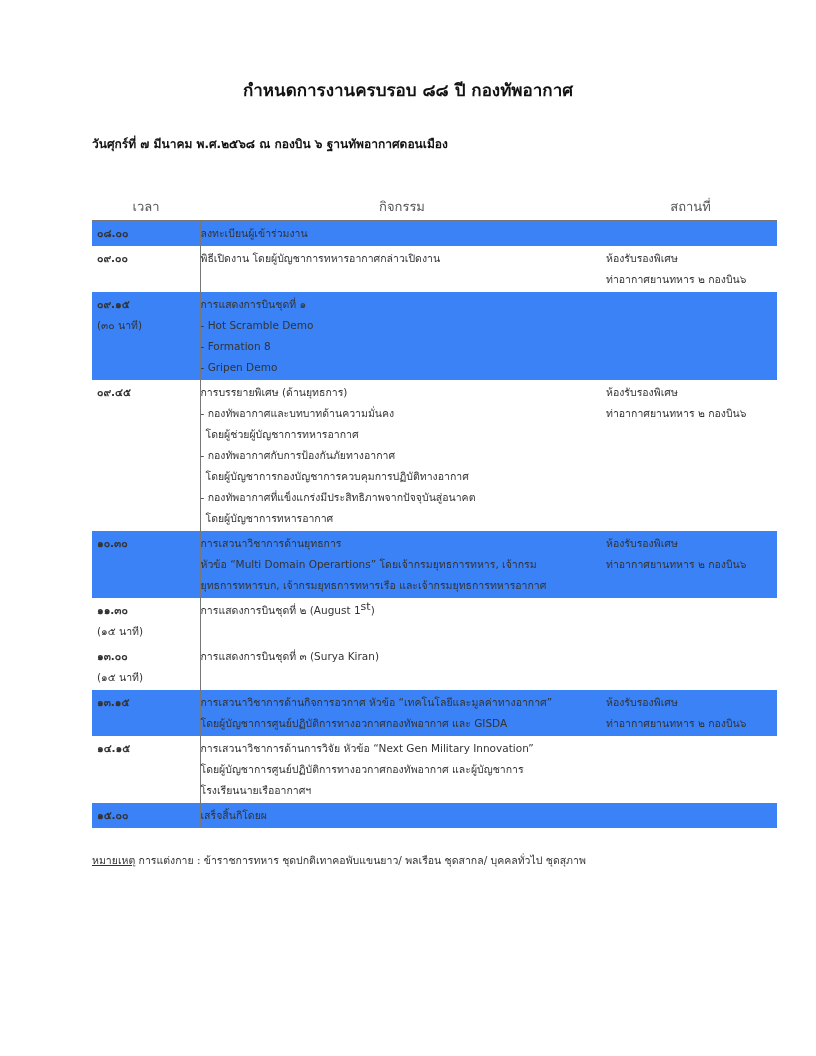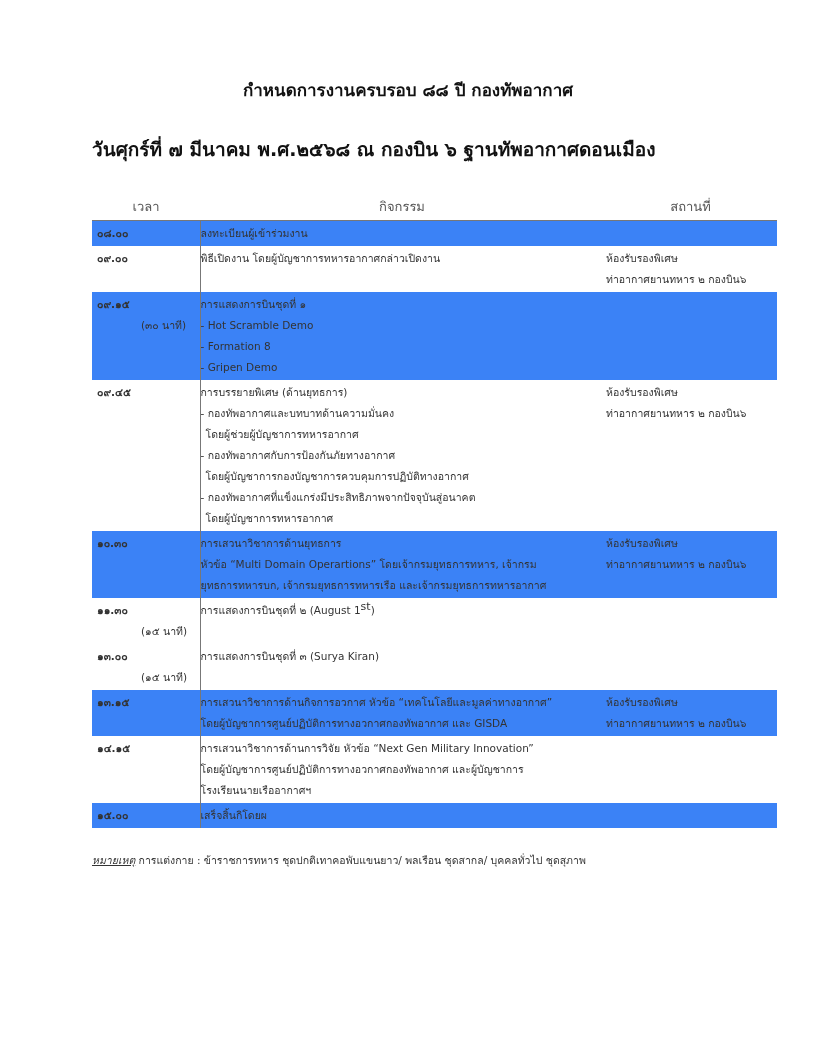--- a/index.html
+++ b/index.html
@@ -6,51 +6,51 @@
     body {
       width: 816px; height: 1056px; position: relative; overflow: hidden;
       font-family: "DejaVu Sans", sans-serif; color: #222;
     }
     .title {
       position: absolute; top: 76px; left: 0; width: 816px; text-align: center;
       font-size: 17px; font-weight: bold; color: #111;
     }
     .subtitle {
       position: absolute; top: 134px; left: 92px;
-      font-size: 19px; font-weight: bold; color: #111;
+      font-size: 12px; font-weight: bold; color: #111;
     }
     table.schedule {
       position: absolute; top: 194px; left: 92px; width: 685px;
       border-collapse: collapse; font-size: 10.5px; color: #333;
     }
     table.schedule th {
       font-weight: normal; color: #555; font-size: 13px;
       padding: 2px 4px 3px 4px; border-bottom: 1.5px solid #777;
     }
     table.schedule th.c-time { text-align: center; width: 100px; }
     table.schedule th.c-act { text-align: center; }
     table.schedule th.c-loc { text-align: center; width: 165px; }
     table.schedule td {
       vertical-align: top; padding: 2px 5px; line-height: 21px;
     }
     table.schedule td.c-time {
       width: 95px; border-right: 1.5px solid #777; font-weight: bold; color: #333;
     }
-    table.schedule td.c-time .dur { font-weight: normal; display: block; margin-left: 44px; }
+    table.schedule td.c-time .dur { font-weight: normal; display: block; }
     table.schedule td.c-act { padding-left: 0; }
     table.schedule td.c-loc { width: 160px; padding-left: 2px; }
     table.schedule tr.shade td { background: #3b82f6; }
     table.schedule tr.tall td { height: 40px; }
     .line { display: block; white-space: nowrap; }
     .line.indent { padding-left: 5px; }
     sup { font-size: 11px; line-height: 0; }
     .note {
       position: absolute; top: 852px; left: 92px; font-size: 10.5px; color: #333;
     }
-    .note .note-label { text-decoration: underline; font-style: italic; }
+    .note .note-label { text-decoration: underline; }
   </style>
 </head>
 <body>
 
 <div class="title">กำหนดการงานครบรอบ ๘๘ ปี กองทัพอากาศ</div>
 <div class="subtitle">วันศุกร์ที่ ๗ มีนาคม พ.ศ.๒๕๖๘ ณ กองบิน ๖ ฐานทัพอากาศดอนเมือง</div>
 
 <table class="schedule">
   <thead>
     <tr>

